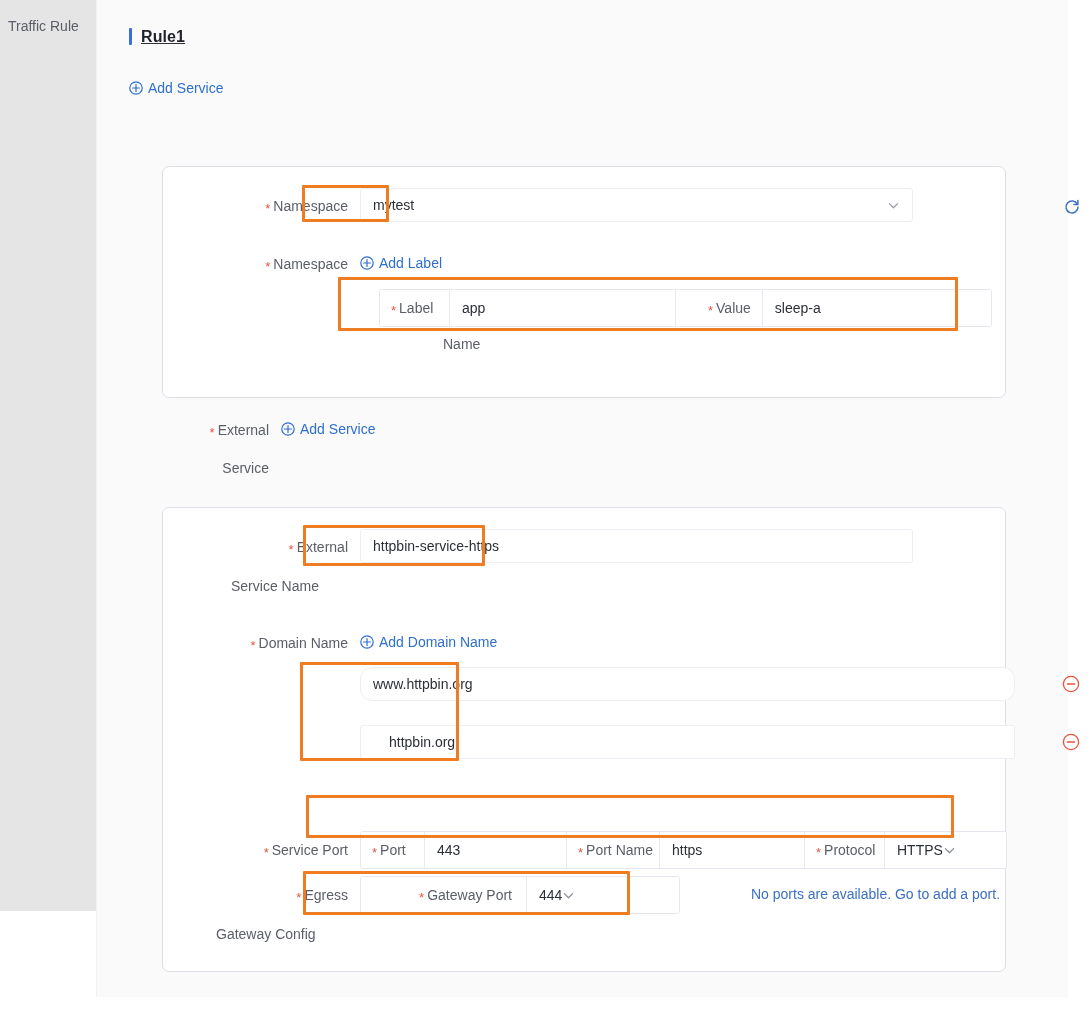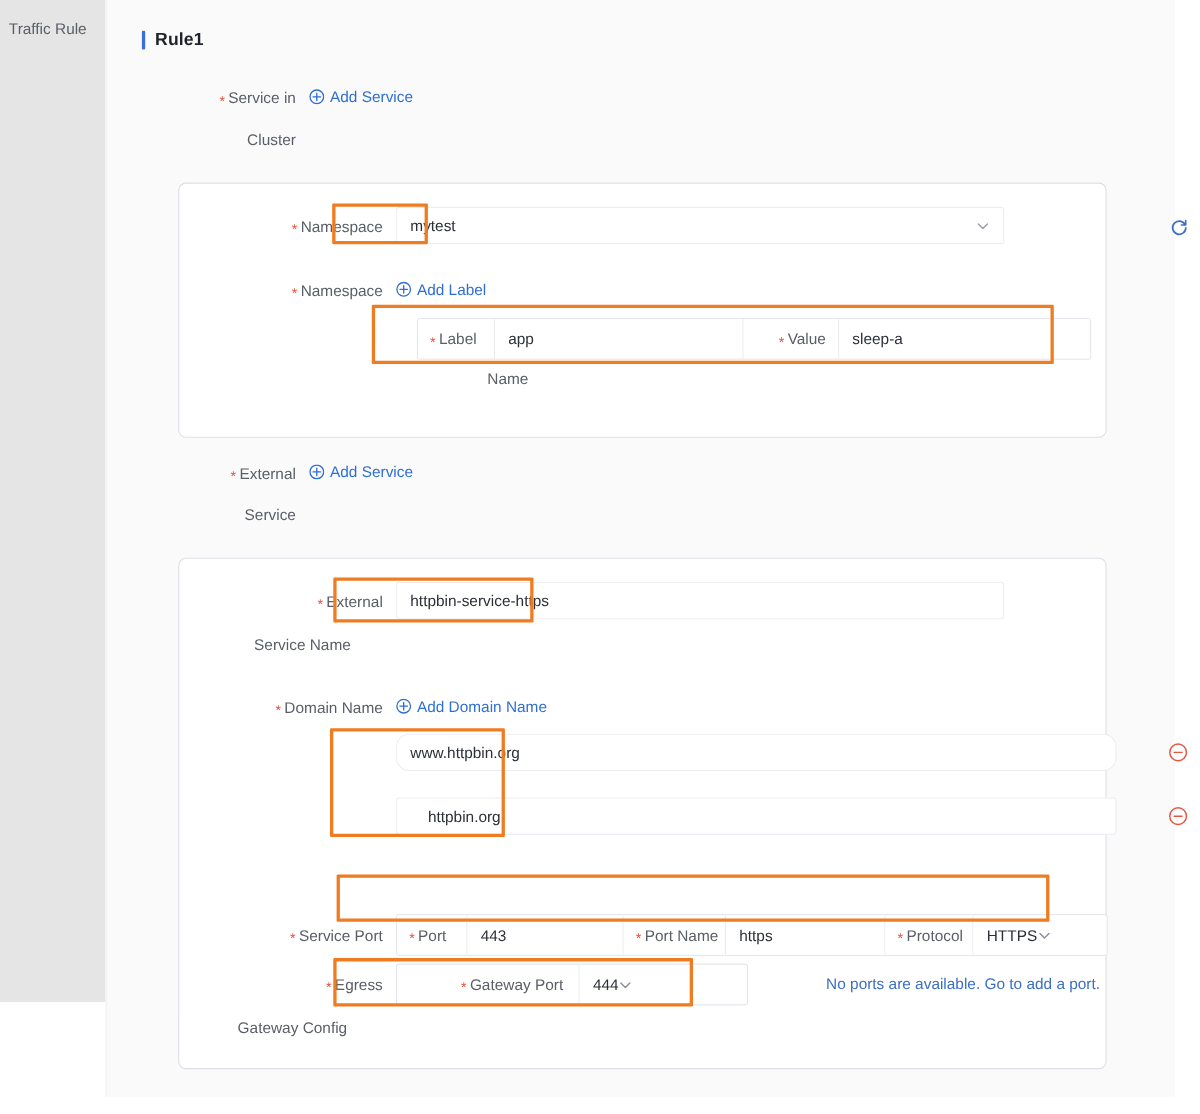--- a/index.html
+++ b/index.html
@@ -27,21 +27,21 @@
   
   #panel {
     position: absolute; left: 96px; top: 0; width: 972px; height: 997px;
     background: #fafafa;
     border-left: 1px solid #f0f0f0;
   }
 
   
   #rule-title-wrap {
     position: absolute; left: 32px; top: 28px;
-    display: flex; gap: 9px;
+    display: flex; gap: 9px; text-decoration: underline;
   }
   #rule-title-bar { width: 3px; height: 17px; background: #3a6fd8; border-radius: 1px; }
   #rule-title-text { font-size: 16px; font-weight: bold; color: #1f2329; letter-spacing: .1px; }
 
   
   .req-star { color: #e8543f; margin-right: 3px; font-size: 13px; line-height: 1; position: relative; top: 2px; }
   .form-label {
     font-size: 14px; color: #5a5e66; text-align: right;
     line-height: 19px; white-space: normal;
   }
@@ -107,24 +107,20 @@
 </div>
 
 <div id="panel">
 
   <div id="rule-title-wrap">
     <div id="rule-title-bar"></div>
     <div id="rule-title-text">Rule1</div>
   </div>
 
   <div class="sec-row" style="left:32px; top:80px; width:420px;">
-    <div class="form-label" style="width:140px; margin-right:12px;">
-      <span class="req-star">*</span><span>Service in</span>
-      <div style="margin-top:19px;">Cluster</div>
-    </div>
     <div class="link-btn" style="margin-top:0;">
       <span class="plus-ico">
         <svg width="14" height="14" viewBox="0 0 14 14">
             <circle cx="7" cy="7" r="6.2" fill="none" stroke="#2f6fd0" stroke-width="1.2"></circle>
             <path d="M7 3.6v6.8M3.6 7h6.8" stroke="#2f6fd0" stroke-width="1.2" stroke-linecap="round"></path>
           </svg>
       </span>
       <span>Add Service</span>
     </div>
   </div>

